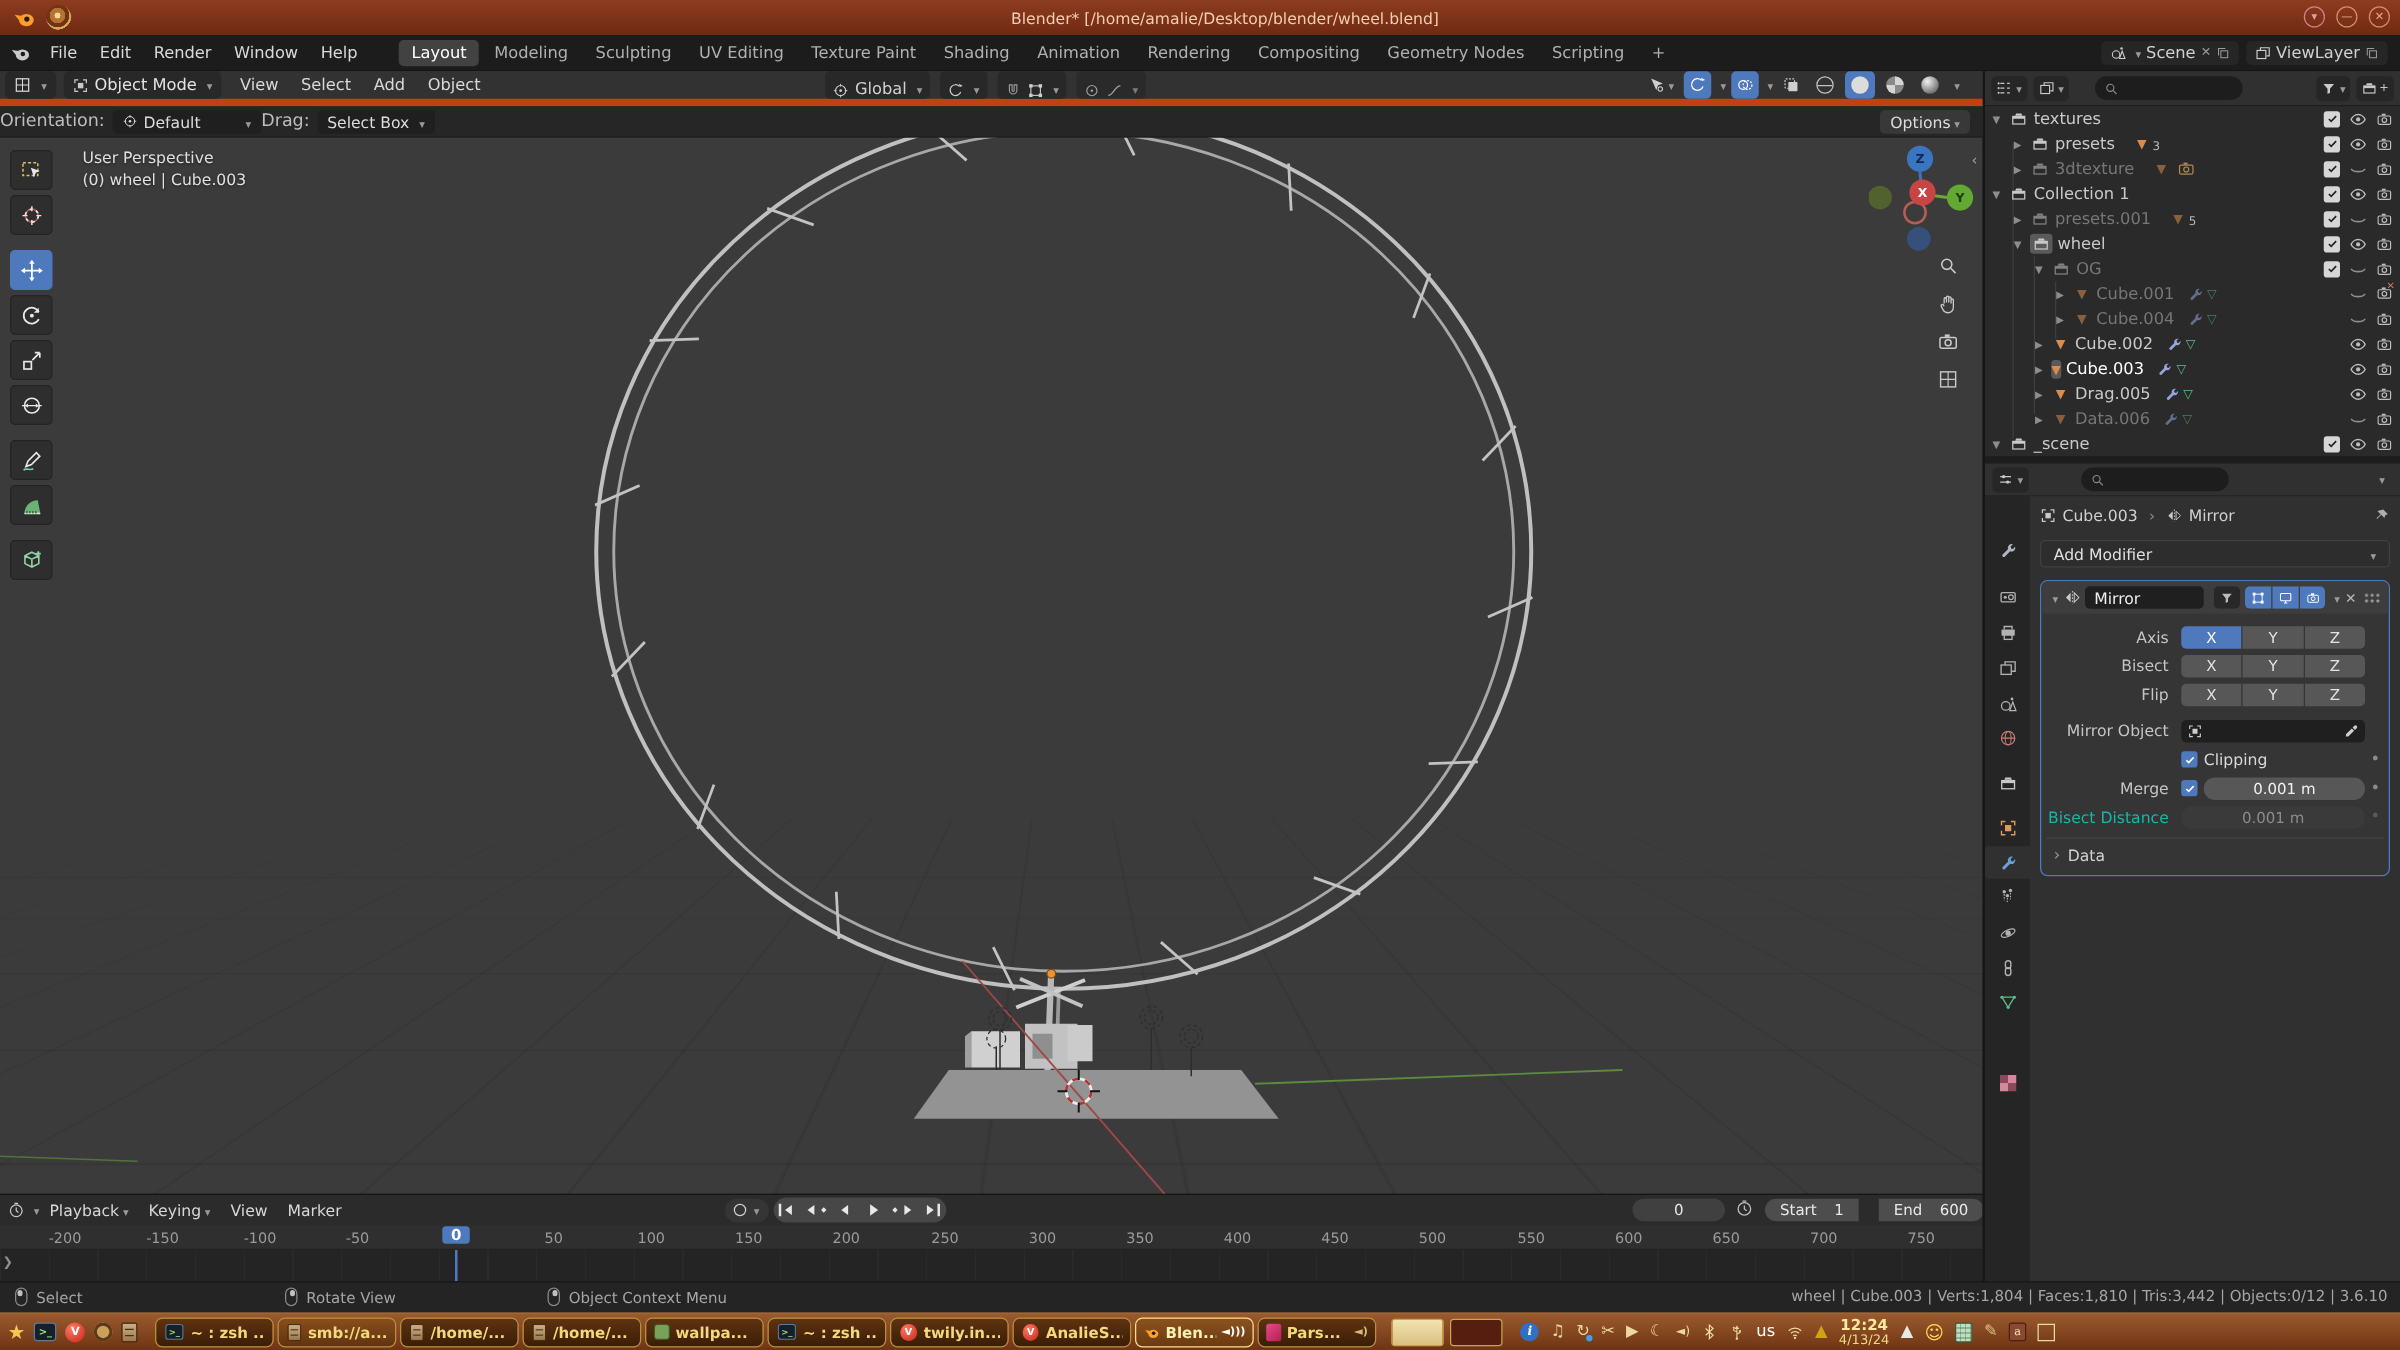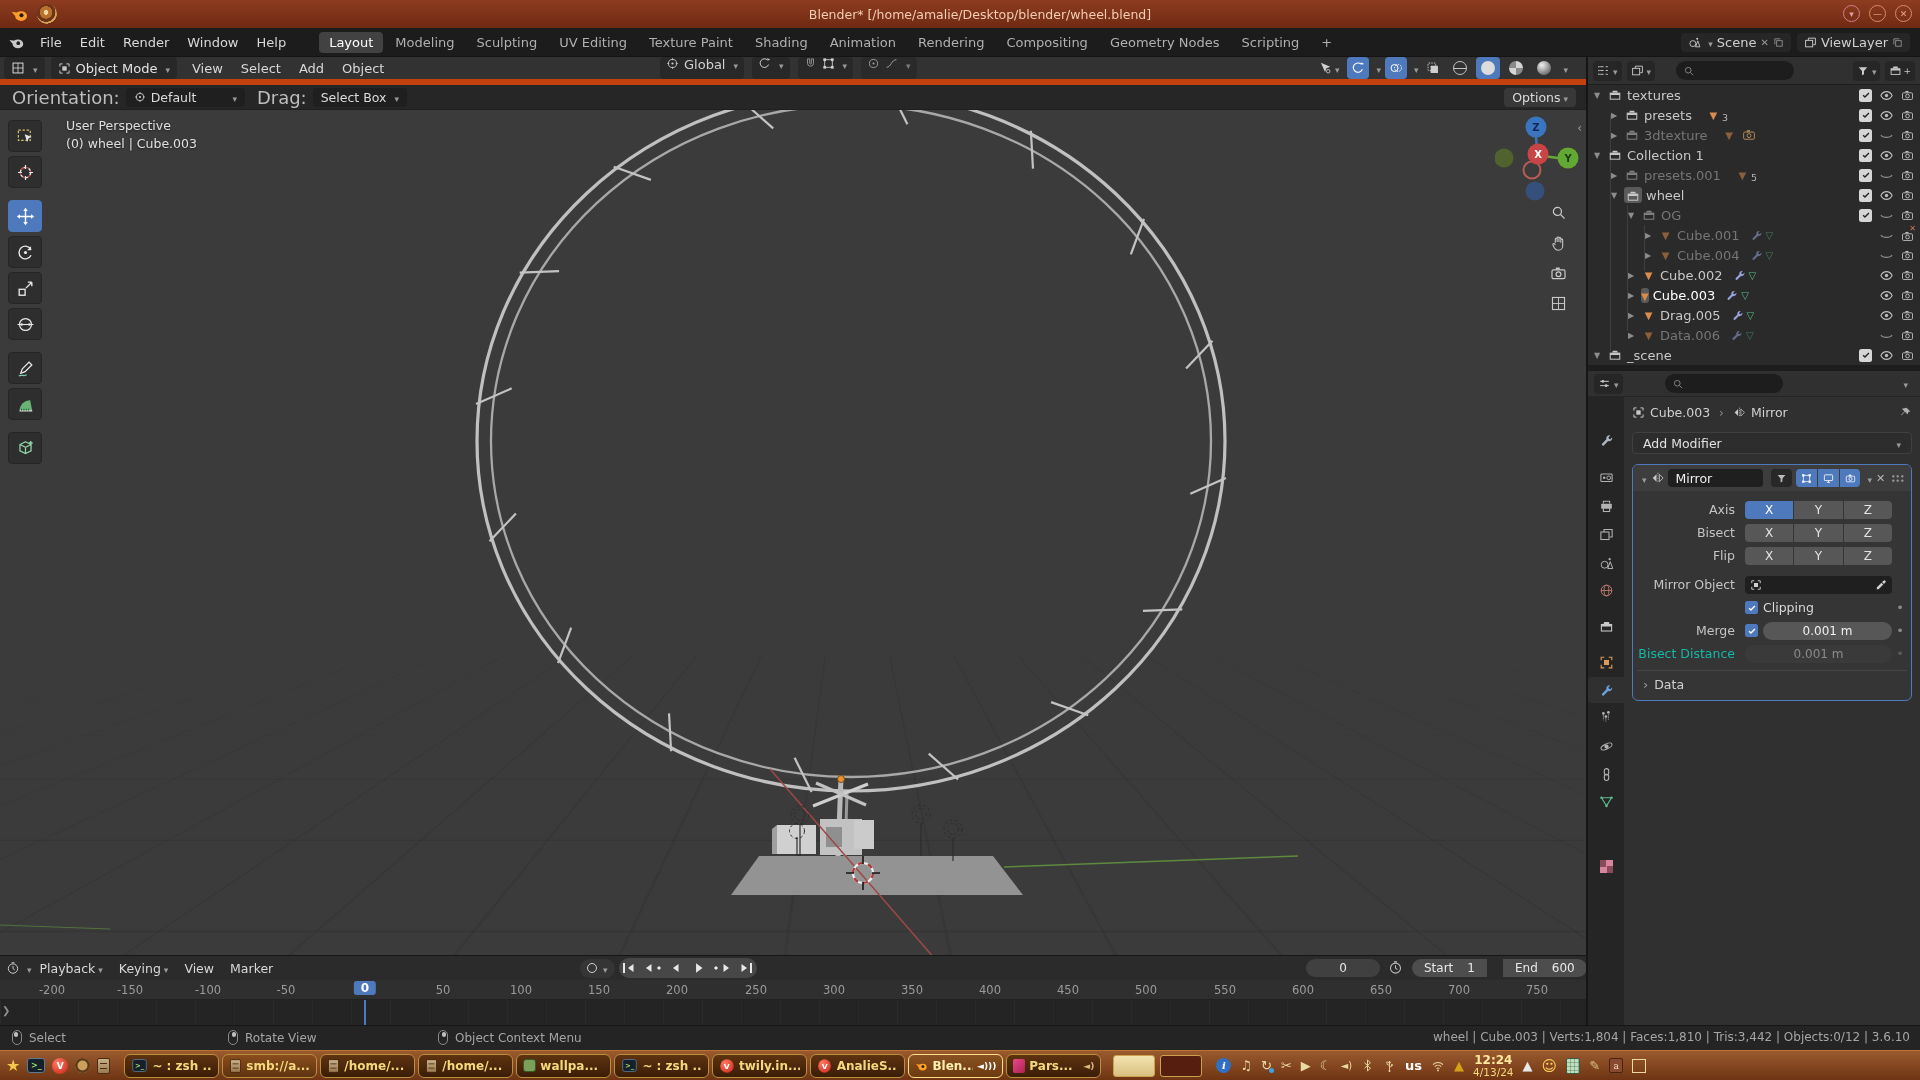--- a/index.html
+++ b/index.html
@@ -28,33 +28,33 @@
 .wtab.on{background:#424242;color:#fff}
 .mb-right{margin-left:auto;display:flex;align-items:center;gap:6px;padding-right:10px;color:#cfcfcf}
 .mb-right .fld{display:flex;align-items:center;gap:4px;background:#262626;border-radius:4px;padding:2px 7px}
 
 
 .viewport{position:absolute;left:0;top:57px;width:1586px;height:898px;overflow:hidden;background:#3b3b3b}
 .vph{position:absolute;left:0;top:0;width:100%;height:28px;background:#323232;display:flex;align-items:center;border-bottom:6px solid #c2410c;z-index:30}
 .vph .dd{display:flex;align-items:center;gap:5px;background:#282828;border-radius:4px;height:22px;padding:0 7px;margin-left:6px;color:#e3e3e3}
 .vph .menus{display:flex;margin-left:6px}
 .vpcenter{position:absolute;left:660px;display:flex;align-items:center;gap:8px}
-.vpcenter .grp{display:flex;align-items:flex-start;background:#282828;border-radius:4px;height:22px;padding:0 6px;gap:5px}
+.vpcenter .grp{display:flex;align-items:flex-end;background:#282828;border-radius:4px;height:22px;padding:0 6px;gap:5px}
 .vpright{margin-left:auto;display:flex;align-items:center;gap:4px;padding-right:18px}
 .hbtn{display:flex;align-items:center;height:22px;padding:0 4px;border-radius:4px;color:#cfcfcf}
 .hbtn.blue{background:#4f79bd;color:#fff}
 .sph{width:14px;height:14px;border-radius:50%}
 .sph.wire{border:1.5px solid #c2c2c2;background:linear-gradient(#c2c2c2,#c2c2c2) center/100% 1px no-repeat}
 .sph.solid{background:#dcdcdc}
 .sph.mat{background:conic-gradient(#d5d5d5 0 25%,#8a8a8a 0 50%,#d5d5d5 0 75%,#8a8a8a 0)}
 .sph.rend{background:radial-gradient(circle at 35% 30%,#f0f0f0,#6f6f6f 75%)}
 .sphbtn{display:flex;align-items:center;justify-content:center;width:24px;height:22px;border-radius:4px}
 .sphbtn.on{background:#4f79bd}
 .vpt{position:absolute;left:0;top:28px;width:100%;height:25px;background:#262626;display:flex;align-items:center;z-index:30;border-bottom:1px solid #1f1f1f}
-.vpt .lbl{color:#bdbdbd;margin-left:12px;font-size:18px}
+.vpt .lbl{color:#bdbdbd;font-size:14px}
 .vpt .dd{display:flex;align-items:center;gap:5px;background:#1f1f1f;border-radius:4px;height:19px;padding:0 8px;margin-left:6px;color:#dcdcdc;font-size:12.5px}
 .optbtn{margin-left:auto;margin-right:10px;background:#383838;border-radius:4px;height:19px;display:flex;align-items:center;padding:0 8px;color:#dcdcdc;font-size:12.5px}
 .floor{position:absolute;left:-455px;top:598px;width:2612px;height:1600px;background:repeating-linear-gradient(to right,rgba(0,0,0,.20) 0 1.5px,transparent 1.5px 64px),repeating-linear-gradient(to bottom,rgba(0,0,0,.20) 0 1.5px,transparent 1.5px 64px);transform:perspective(620px) rotateX(73deg);transform-origin:50% 0;opacity:.5}
 .scene3d{position:absolute;left:0;top:0;z-index:5}
 .vtext{position:absolute;left:66px;top:60px;z-index:20;color:#e0e0e0;font-size:12.5px;line-height:18px;text-shadow:0 1px 2px rgba(0,0,0,.5)}
 .ltools{position:absolute;left:8px;top:63px;z-index:25;display:flex;flex-direction:column;gap:4px}
 .tbtn{width:34px;height:32px;background:#2e2e2e;border:1px solid #242424;border-radius:4px;display:flex;align-items:center;justify-content:center}
 .tbtn.on{background:#4f79bd;border-color:#4f79bd}
 .tbtn svg{width:19px;height:19px}
 .gap8{margin-top:8px}
@@ -180,21 +180,21 @@
 .spk.dim{color:#d8b97a}
 .pager{display:flex;gap:5px;margin-left:12px}
 .pg{width:42px;height:22px;border:1px solid #caa24c;border-radius:3px}
 .pg.a{background:linear-gradient(#f2e3b0,#d9c080)}
 .pg.b{background:#551e0e}
 .tray{display:flex;align-items:center;gap:9px;margin-left:14px;color:#ead9a0;font-size:13px}
 .tray .g{color:#ead9a0}
 .tinfo{width:15px;height:15px;border-radius:50%;background:#2f6fc4;color:#fff;font-size:10px;font-style:italic;font-weight:bold;display:flex;align-items:center;justify-content:center;font-family:"DejaVu Serif",serif}
 .tup{position:relative}
 .tup::after{content:"";position:absolute;right:-2px;bottom:0;width:5px;height:5px;border-radius:50%;background:#3fa0e8}
-.kbd{font-weight:bold;color:#fff;font-size:13px}
+.kbd{font-weight:normal;color:#fff;font-size:13px}
 .clockblk{text-align:center;line-height:12px;color:#ffe9a0;font-weight:bold;font-size:12px}
 .clockblk .d{font-size:10.5px;color:#f4d97c;font-weight:normal}
 .tsmile{color:#ffd75e;font-size:15px}
 .tcalc{width:14px;height:16px;background:#bfe0c0;border:1px solid #3a5a3a;border-radius:2px;background-image:repeating-linear-gradient(#0000 0 3px,#3a5a3a55 3px 4px),repeating-linear-gradient(90deg,#0000 0 3px,#3a5a3a55 3px 4px)}
 .tbook{width:14px;height:15px;background:#8a4a30;border:1px solid #4a2210;border-radius:2px;color:#f0e0c0;font-size:9px;display:flex;align-items:center;justify-content:center;font-family:"DejaVu Serif",serif}
 .tsq{width:14px;height:14px;border:1.5px solid #ead9a0}
 .that{color:#e8e8e8}
 .tpaint{color:#d8c080}
 </style>
 </head>

